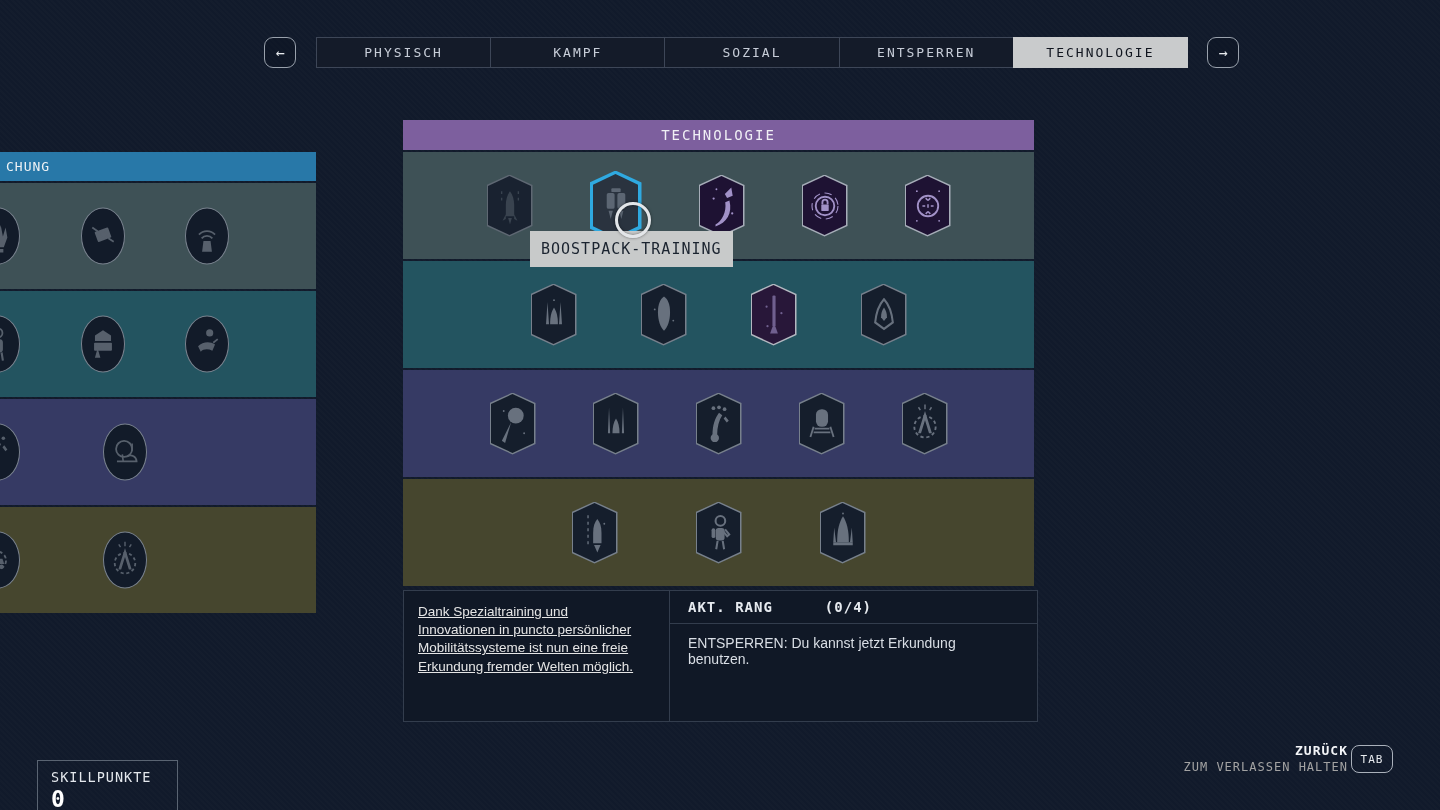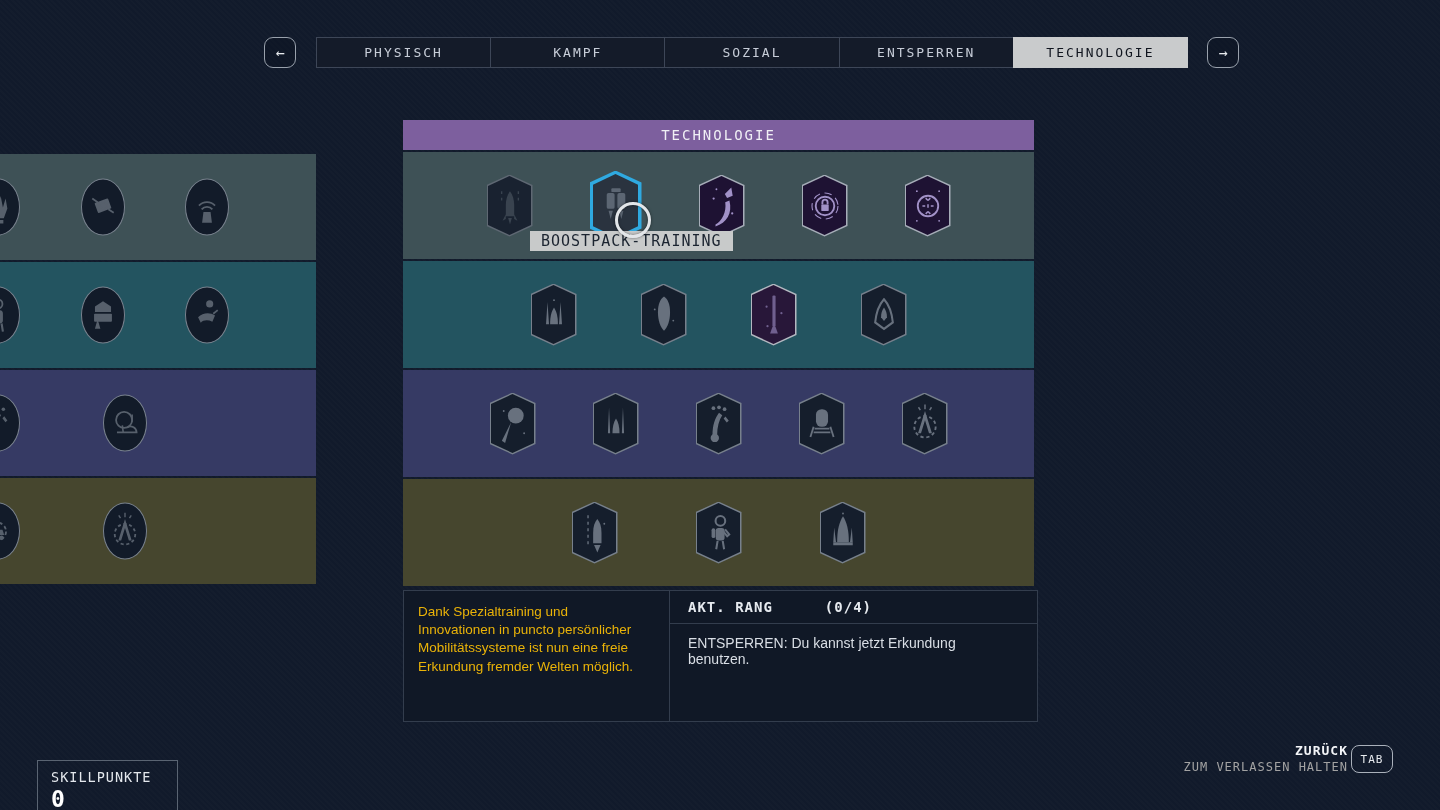--- a/index.html
+++ b/index.html
@@ -75,38 +75,38 @@
   .badge-hl .badge-inner { inset:3.5px; }
 
   
   #info-panel {
     position:absolute; left:403px; top:590px; width:635px; height:132px;
     border:1px solid #333d4d; background:#101826; display:flex;
   }
   #info-desc { width:265px; padding:12px 14px; }
   #desc-text {
     font-family:"Liberation Sans", sans-serif; font-size:13.5px;
-    line-height:1.35; color:#eab308; white-space:pre-line;
+    line-height:1.35; color:#e5e5e5; white-space:pre-line;text-decoration:underline;
   }
   #info-divider { width:1px; background:#333d4d; }
   #info-rank { flex:1; display:flex; flex-direction:column; }
   #rank-header {
     height:33px; display:flex; align-items:center;
     border-bottom:1px solid #333d4d; padding-left:18px;
     font-size:14px; letter-spacing:1px; font-weight:bold; color:#e6eaef;
   }
   #rank-value { margin-left:52px; font-weight:bold; }
   #unlock-text {
     padding:11px 18px 0 18px;
     font-family:"Liberation Sans", sans-serif; font-size:14px; color:#d9dee5;
   }
 
   
   #tooltip {
-    position:absolute; left:530px; top:231px; height:20px;
+    position:absolute; left:530px; top:231px; height:36px;
     background:#c8caca; color:#1b2430;
     display:flex; align-items:center; padding:0 11px;
     font-size:15px; letter-spacing:1px; z-index:5;
   }
   #cursor-ring {
     position:absolute; left:615px; top:202px; width:36px; height:36px;
     border:3px solid #e3e6e9; border-radius:50%; z-index:6;
     box-shadow:0 0 3px rgba(0,0,0,0.5), inset 0 0 3px rgba(0,0,0,0.5);
   }
 
@@ -140,20 +140,23 @@
     <div class="tab">KAMPF</div>
     <div class="tab">SOZIAL</div>
     <div class="tab">ENTSPERREN</div>
     <div class="tab selected">TECHNOLOGIE</div>
   </div>
 <div class="arrow-btn" id="next-btn">
   <span>→</span>
 </div>
 
 <div id="left-panel">
+  <div id="left-header" style="background: rgb(40, 120, 168);">
+    <span>CHUNG</span>
+  </div>
   <div id="left-rows">
       <div class="left-row" style="background: rgb(62, 81, 86);">
         <div class="oval" style="left: -24px;">
           <svg viewBox="0 0 40 56" width="36" height="50" fill="currentColor">
             <path d="M18 14l2 14 3-13 2.5 13 3-10 2 11-4 11h-9l-4-12z"></path>
             <path d="M14 42h12v4H14z"></path>
           </svg>
         </div>
         <div class="oval" style="left: 81px;">
           <svg viewBox="0 0 40 56" width="36" height="50" fill="currentColor">

